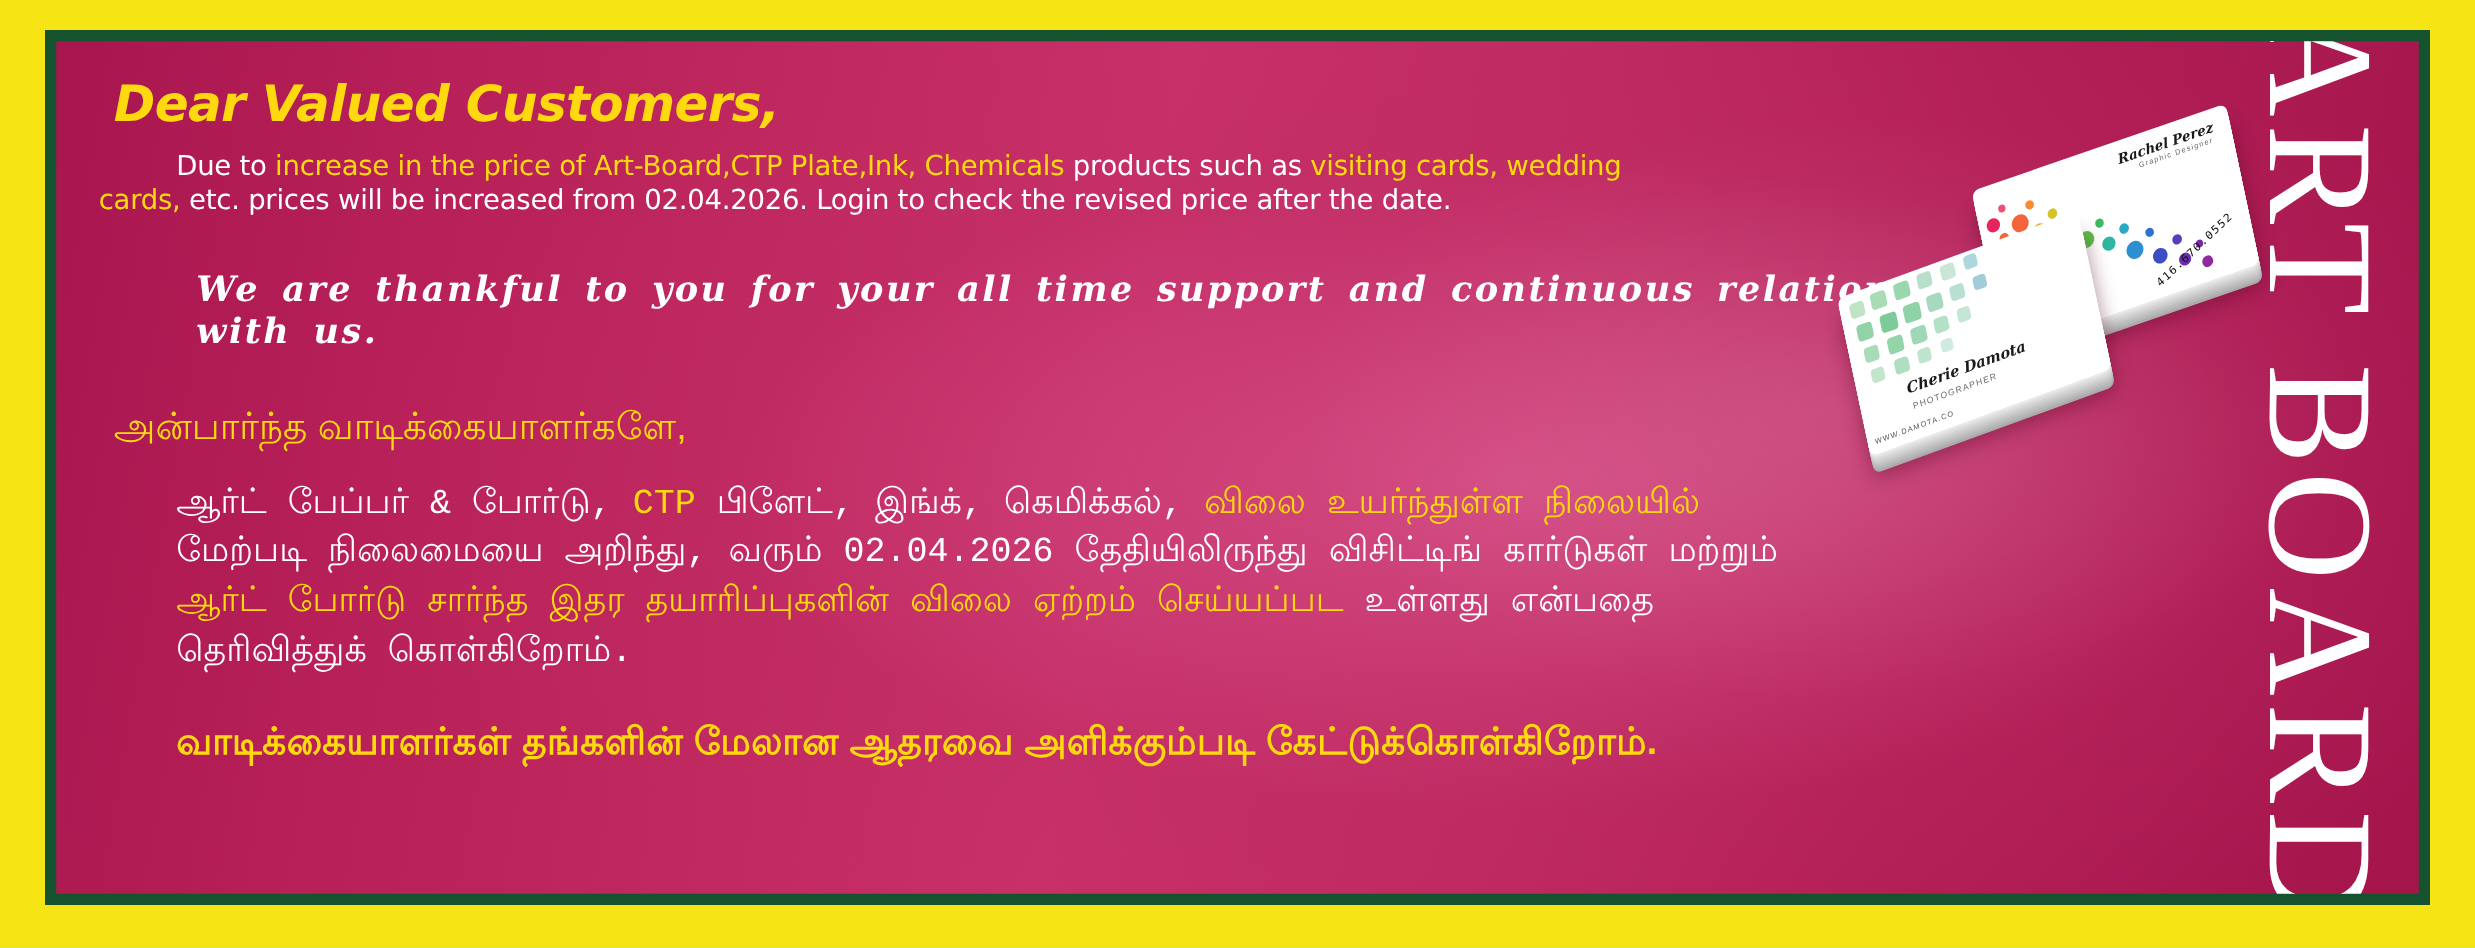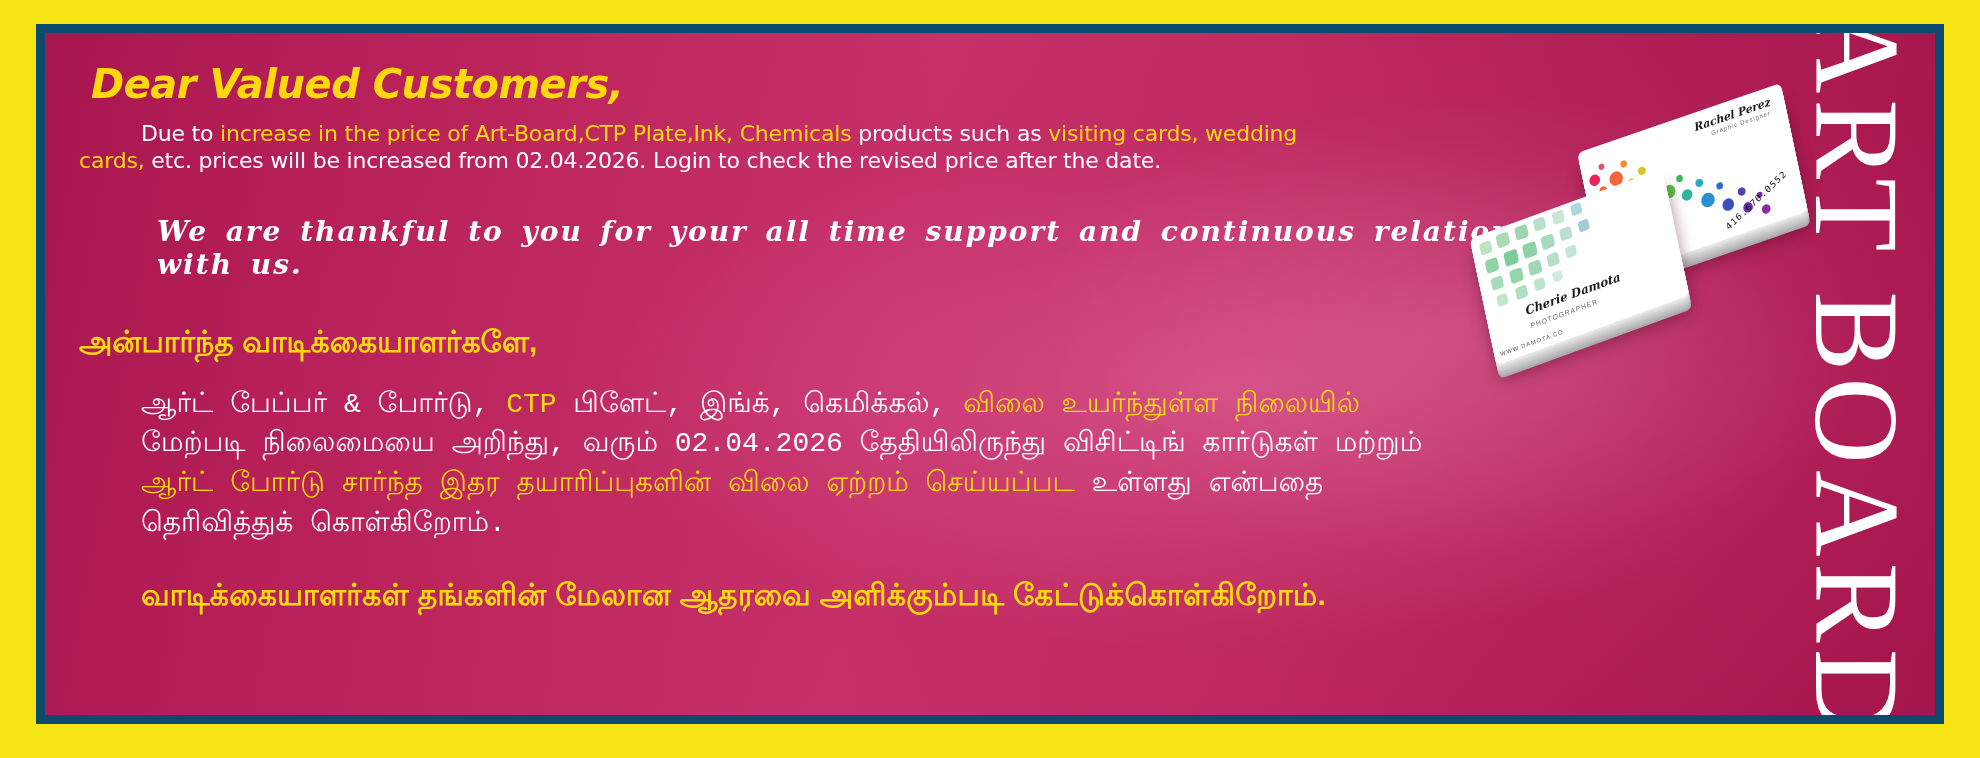--- a/index.html
+++ b/index.html
@@ -24,21 +24,21 @@
     background: #f7e414;
     padding: 24px 36px 34px 36px;
   }
 
   
   .white-frame {
     position: relative;
     width: 100%;
     height: 100%;
     box-sizing: border-box;
-    background: #0c4a6e;
+    background: #14532d;
     padding: 9px;
   }
 
   
   .board {
     position: relative;
     width: 100%;
     height: 100%;
     box-sizing: border-box;
     overflow: hidden;
@@ -85,22 +85,21 @@
     font-size: 28px;
     letter-spacing: 2.0px;
     word-spacing: 6px;
     margin: 40px 0 0 78px;
   }
 
   .ta-greeting {
     color: #ffd90f;
     font-family: "Liberation Sans", sans-serif;
     font-size: 30px;
-    margin: 44px 0 0 0;
-    font-weight: bold;
+    margin: 44px 0 0 12px;
   }
 
   .ta-body {
     color: #ffffff;
     font-family: Liberation Mono, monospace;
     font-size: 28px;
     line-height: 1.42;
     margin: 22px 0 0 62px;
     max-width: 1310px;
   }

